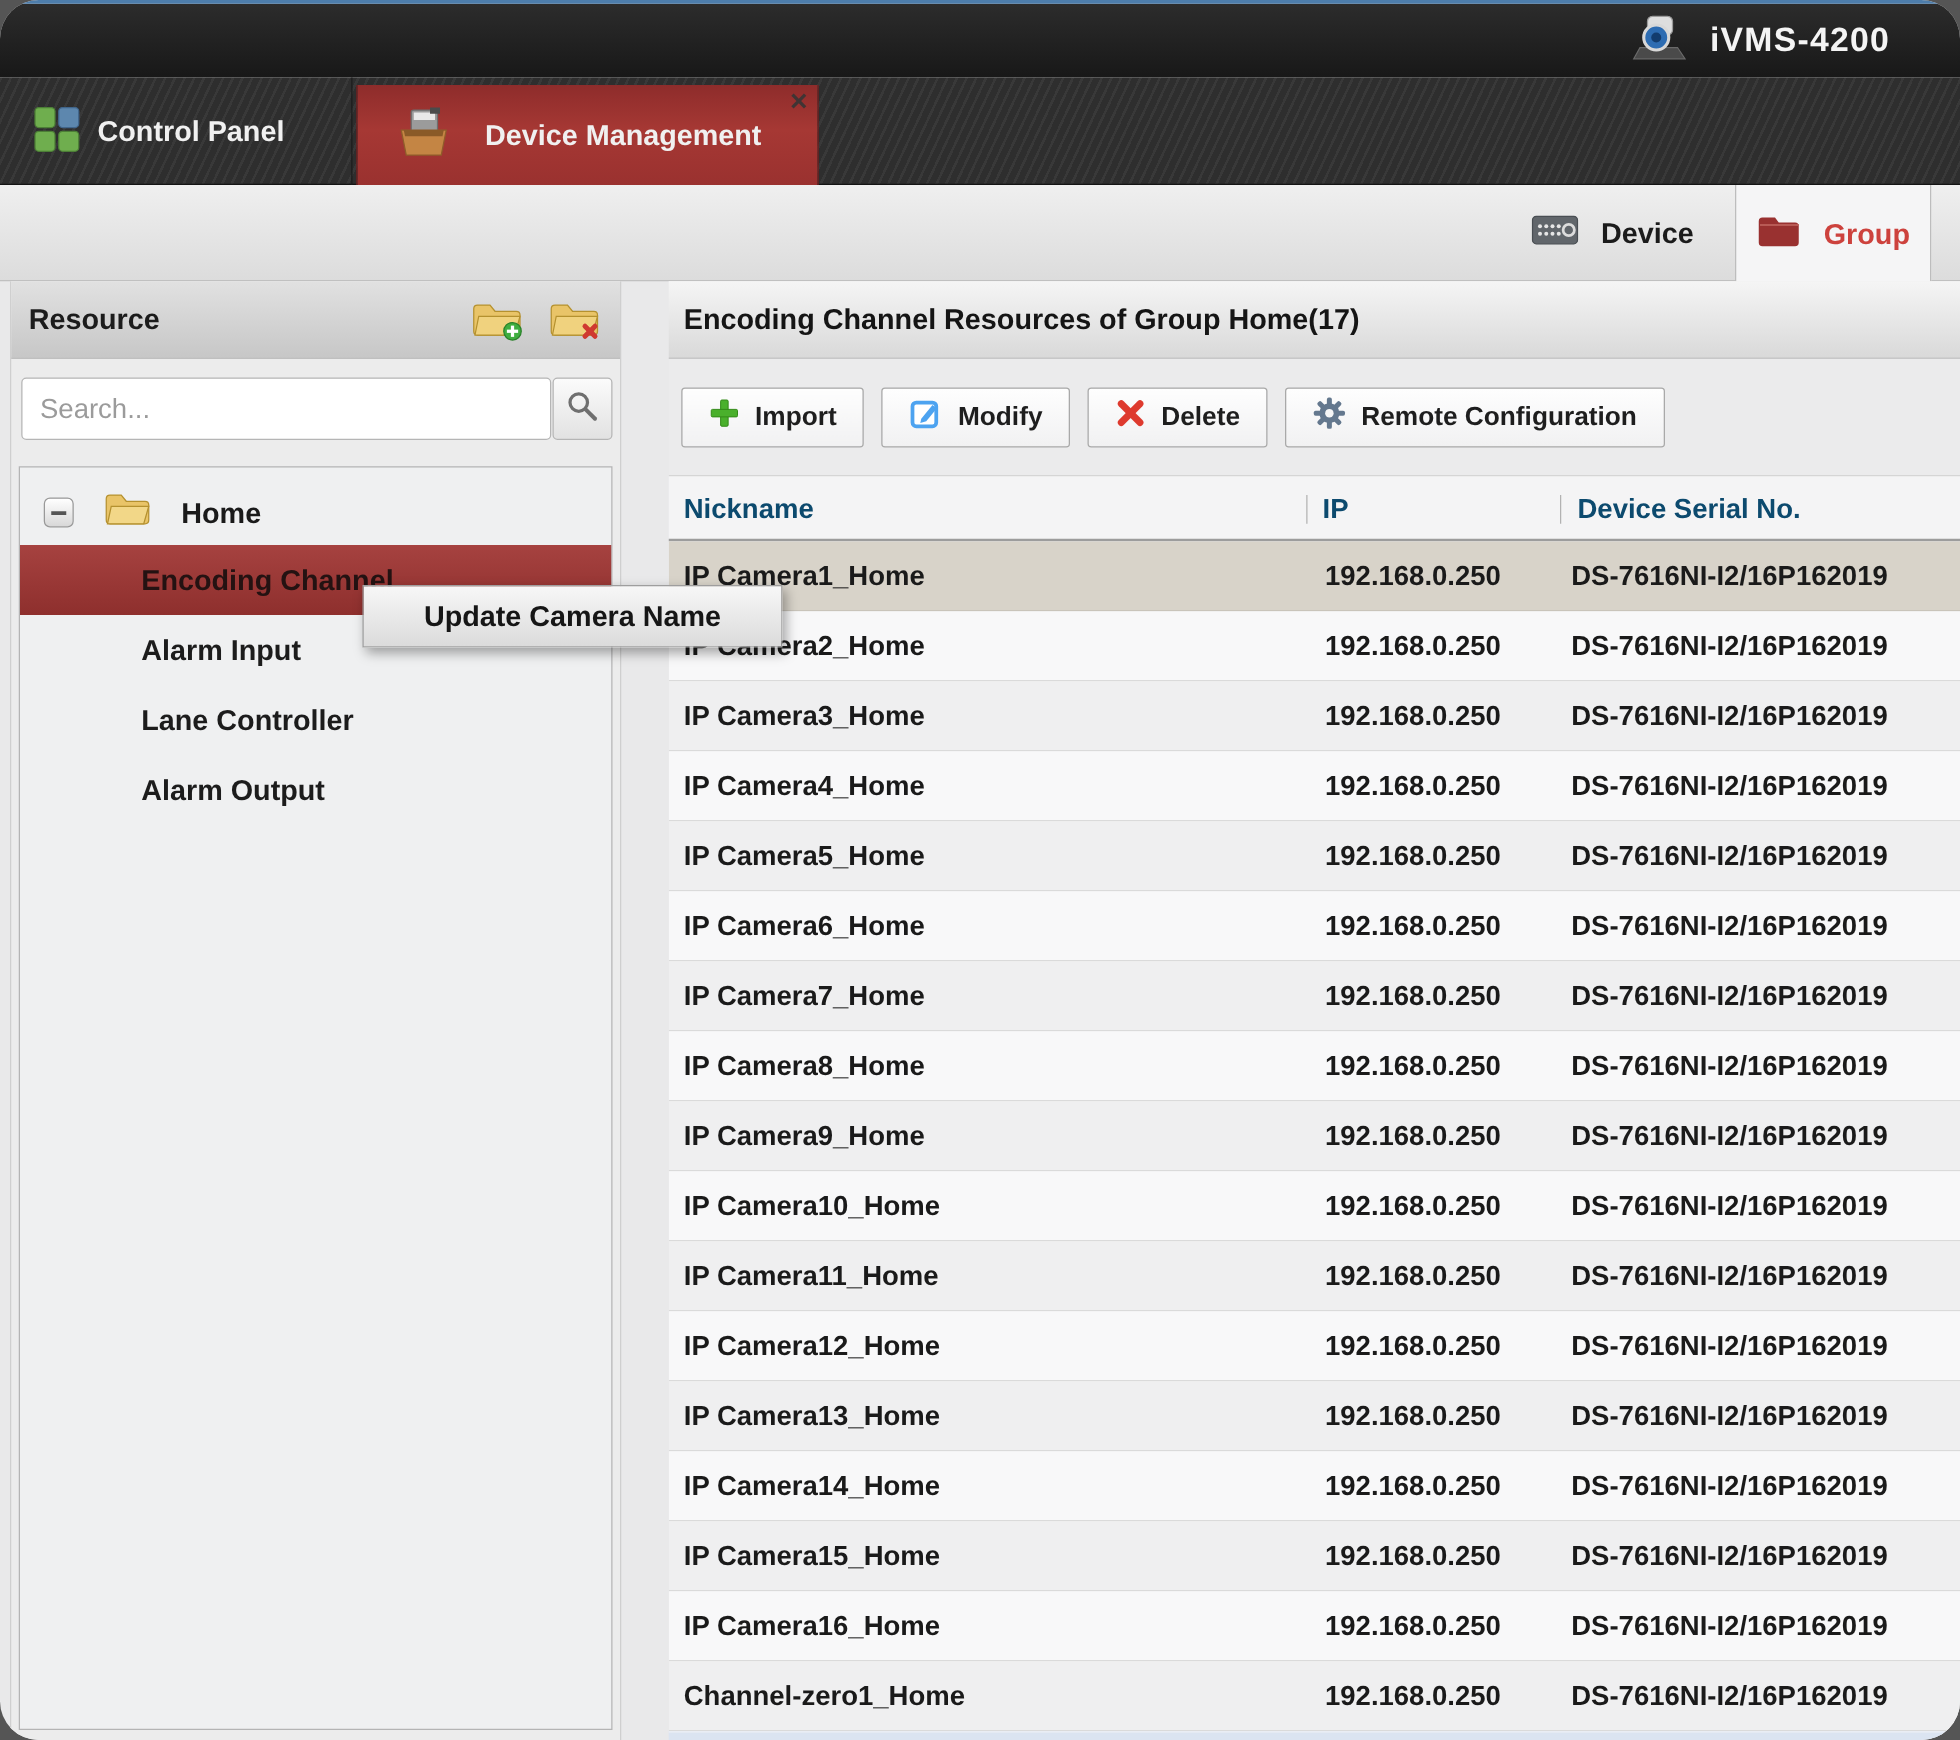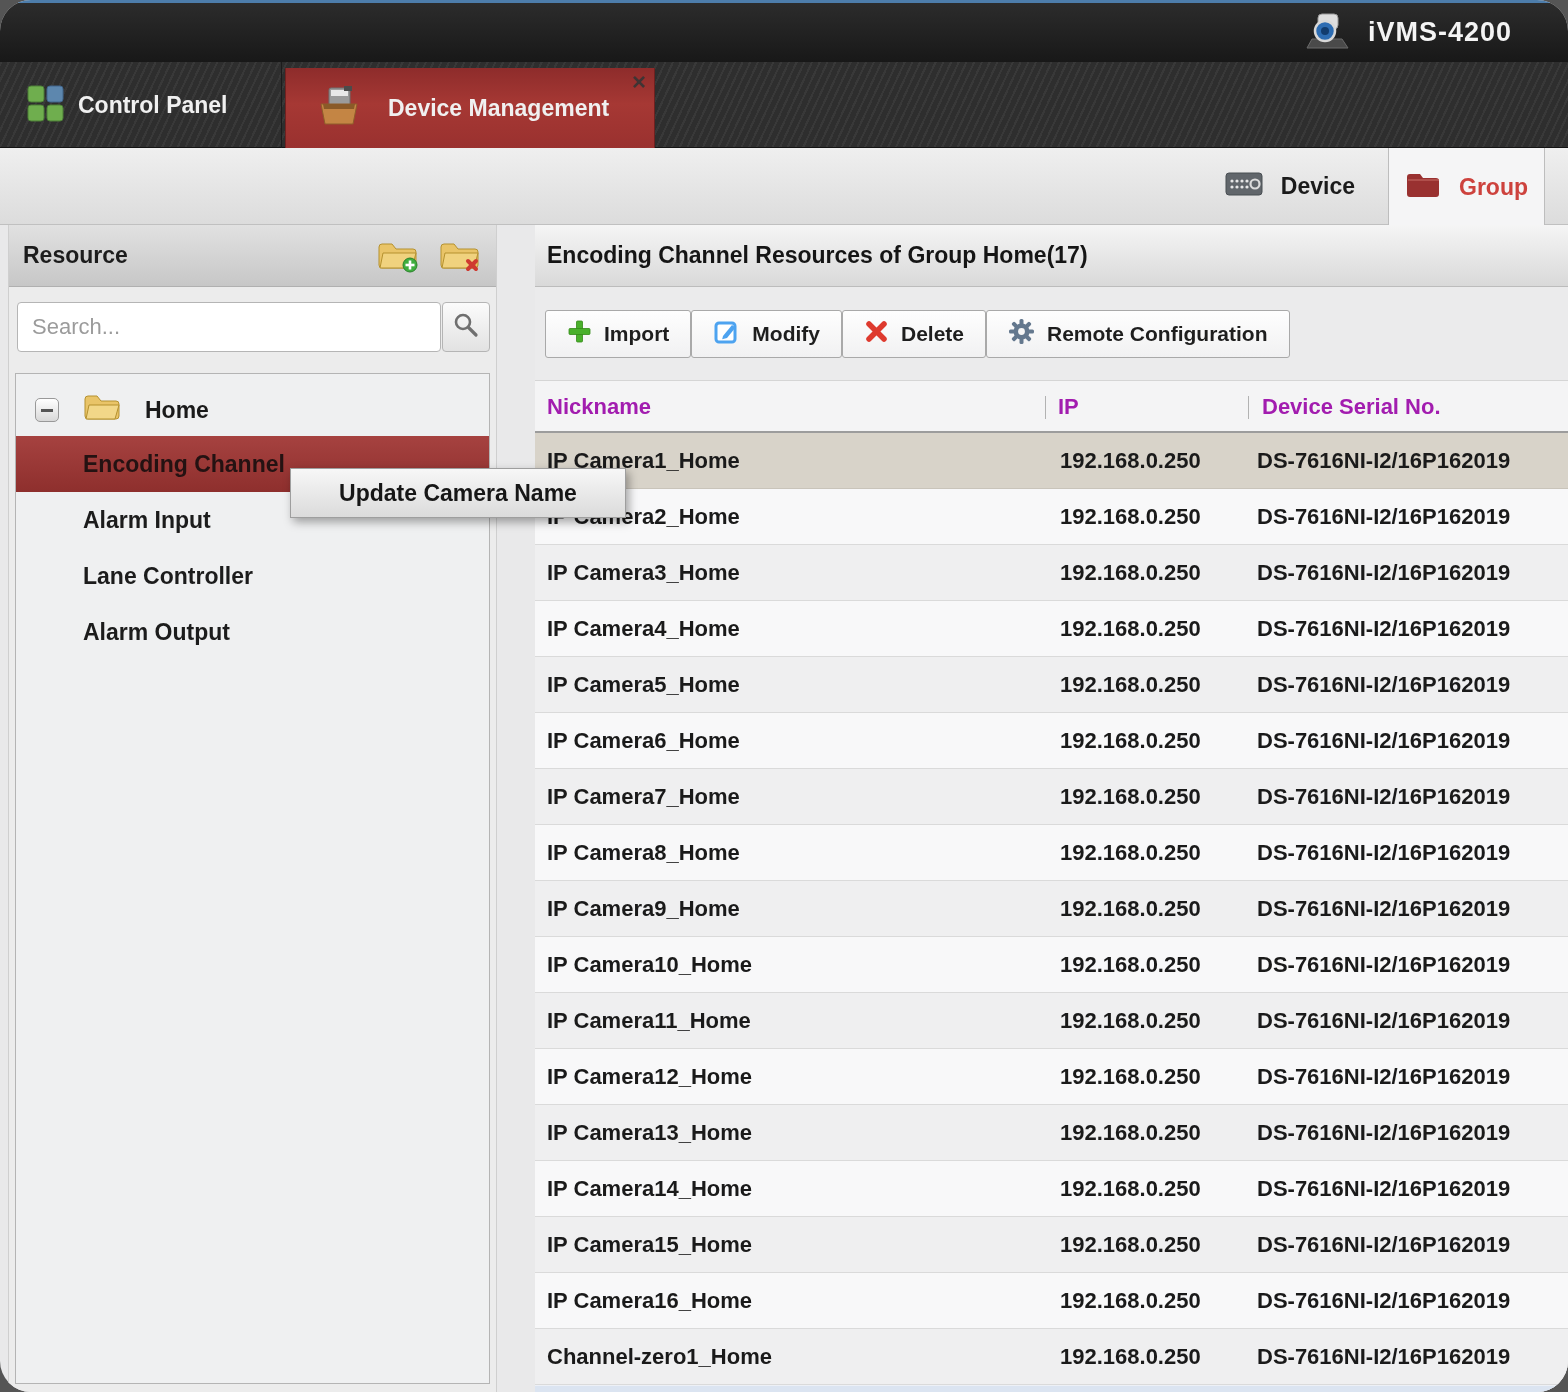--- a/index.html
+++ b/index.html
@@ -92,21 +92,21 @@
     background:#eff0f1; border:1px solid #b4b4b4;
   }
   .tree-row{ position:absolute; left:0; right:0; height:56px; display:flex; align-items:center; }
   .tree-root{ top:8px; padding-left:19px; gap:24px; }
   .tree-root-label{ font-size:23px; font-weight:bold; color:#1a1a1a; }
   .toggle{
     width:24px; height:24px; border:1px solid #999; border-radius:5px;
     background:linear-gradient(#ffffff,#d8d8d8); position:relative; flex:0 0 24px;
   }
   .toggle::after{ content:""; position:absolute; left:5px; right:5px; top:10px; height:3px; background:#555; }
-  .tree-child{ padding-left:67px; font-size:23px; font-weight:600; color:#1c1c1c; }
+  .tree-child{ padding-left:97px; font-size:23px; font-weight:600; color:#1c1c1c; }
   .tree-child.selected{
     background:linear-gradient(#a64240,#8e2f2d); color:#241212;
   }
   .tc-0{ top:62px; } .tc-1{ top:118px; } .tc-2{ top:174px; } .tc-3{ top:230px; }
 
   
   .context-menu{
     position:absolute; left:290px; top:468px; width:336px; height:50px;
     background:linear-gradient(#f7f7f7,#dbdbdb);
     border:1px solid #9e9e9e;
@@ -121,34 +121,34 @@
   .content-header{
     position:absolute; left:0; top:0; right:0; height:62px;
     background:linear-gradient(#f5f5f5,#d9d9d9);
     border-bottom:1px solid #bcbcbc;
     display:flex; align-items:center; padding-left:12px;
   }
   .content-title{ font-size:23px; font-weight:bold; color:#151515; }
 
   .toolbar{
     position:absolute; left:0; top:62px; right:0; height:93px;
-    display:flex; align-items:center; padding-left:10px; gap:0;
+    display:flex; align-items:center; padding-left:10px; gap:14px;
   }
   .btn{
     height:48px; display:flex; align-items:center; gap:12px; padding:0 21px;
     background:linear-gradient(#fefefe,#f1f1f2);
     border:1px solid #a9a9a9; border-radius:3px;
     font-size:21px; font-weight:600; color:#1e1e1e; cursor:default;
   }
 
   .table-head{
     position:absolute; left:0; top:155px; right:0; height:53px;
     background:#f4f4f5; border-top:1px solid #d5d5d5; border-bottom:2px solid #9c9c9c;
   }
-  .th{ position:absolute; top:0; line-height:51px; font-size:22px; font-weight:bold; color:#a21caf; }
+  .th{ position:absolute; top:0; line-height:51px; font-size:22px; font-weight:bold; color:#0c4a6e; }
   .th-nick{ left:12px; } .th-ip{ left:523px; } .th-serial{ left:727px; }
   .th-sep{ position:absolute; top:15px; width:1px; height:23px; background:#b2b2b2; }
   .sep-1{ left:510px; } .sep-2{ left:713px; }
 
   .table-body{ position:absolute; left:0; top:208px; right:0; height:952px; overflow:hidden; }
   .row{ position:relative; height:56px; border-bottom:1px solid #dadada; font-size:22px; font-weight:600; color:#1a1a1a; }
   .row.norm{ background:#f8f8f9; }
   .row.alt{ background:#efeff0; }
   .row.selected{ background:#d8d3c9; border-bottom-color:#c9c4ba; }
   .cell{ position:absolute; top:0; line-height:55px; white-space:nowrap; }

